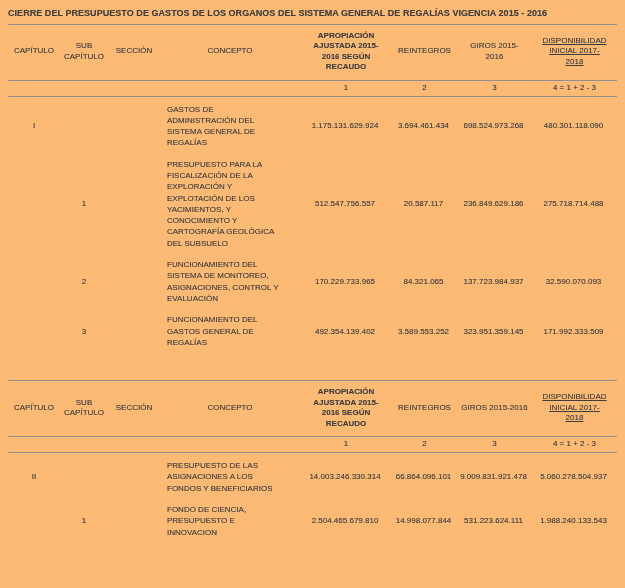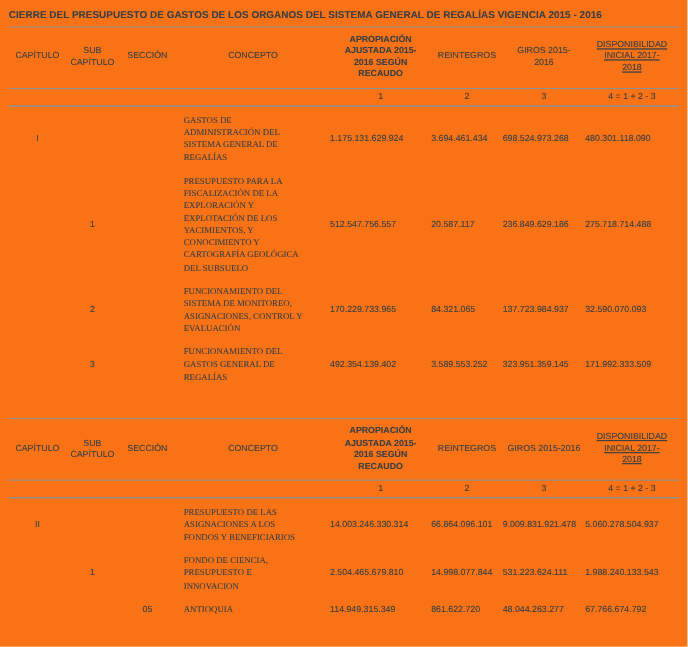--- a/index.html
+++ b/index.html
@@ -1,21 +1,21 @@
 <!DOCTYPE html>
 <html><head>
 <meta charset="utf-8">
 <style>
   * { box-sizing: border-box; }
   html, body { margin: 0; padding: 0; background: #ffffff; }
   .page {
     width: 625px;
     height: 588px;
     padding: 8px 8px 0 8px;
-    background: #f97316;
+    background: #fdba74;
     font-family: "Liberation Sans", "DejaVu Sans", sans-serif;
     color: #3e3e3e;
     text-shadow: 0 0 0.5px rgba(90,90,90,0.55);
     overflow: hidden;
   }
   .tbl-title {
     font-size: 9px;
     font-weight: bold;
     line-height: 10.5px;
     letter-spacing: 0.05px;
@@ -61,22 +61,22 @@
     padding: 2px 0 3px 0;
   }
 
   tbody td {
     font-size: 8px;
     line-height: 11.3px;
     vertical-align: middle;
     padding: 7px 0 3px 0;
   }
   tbody td.c-cap, tbody td.c-sub, tbody td.c-sec { text-align: center; }
-  tbody td.c-con { text-align: left; padding-left: 7px; padding-right: 21px; font-family: Liberation Serif, serif; }
-  tbody td.c-num { text-align: left; padding-right: 2px; white-space: nowrap; }
+  tbody td.c-con { text-align: left; padding-left: 7px; padding-right: 21px; }
+  tbody td.c-num { text-align: center; padding-right: 2px; white-space: nowrap; }
 
   section.tbl-2 { margin-top: 29px; }
 </style>
 </head>
 <body>
 
 <div class="page">
 
   <section class="tbl-1">
     <div class="tbl-title">CIERRE DEL PRESUPUESTO DE GASTOS DE LOS ORGANOS DEL SISTEMA GENERAL DE REGALÍAS VIGENCIA 2015 - 2016</div>
@@ -206,27 +206,17 @@
           <tr>
     <td class="c-cap"></td>
     <td class="c-sub">1</td>
     <td class="c-sec"></td>
     <td class="c-con">FONDO DE CIENCIA, PRESUPUESTO E INNOVACION</td>
     <td class="c-num">2.504.465.679.810</td>
     <td class="c-num">14.998.077.844</td>
     <td class="c-num">531.223.624.111</td>
     <td class="c-num">1.988.240.133.543</td>
   </tr>
-          <tr>
-    <td class="c-cap"></td>
-    <td class="c-sub"></td>
-    <td class="c-sec">05</td>
-    <td class="c-con">ANTIOQUIA</td>
-    <td class="c-num">114.949.315.349</td>
-    <td class="c-num">861.622.720</td>
-    <td class="c-num">48.044.263.277</td>
-    <td class="c-num">67.766.674.792</td>
-  </tr>
         </tbody>
     </table>
   </section>
 
 </div>
 
 </body></html>

